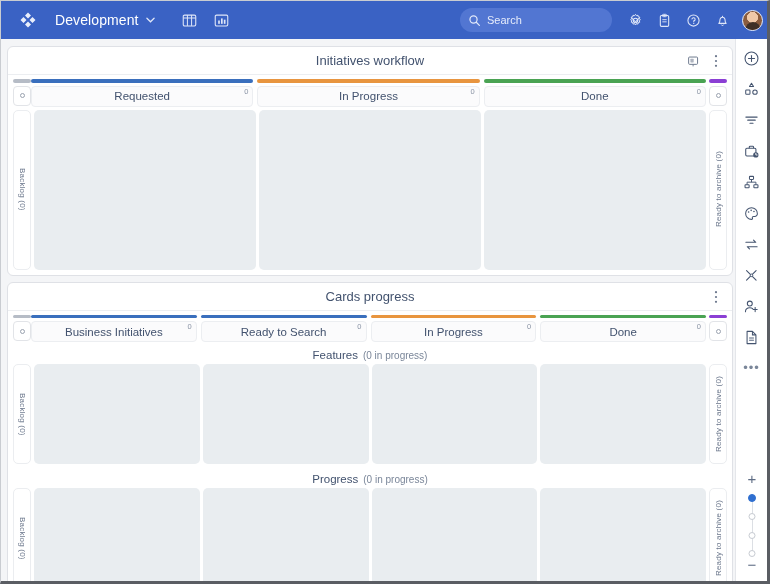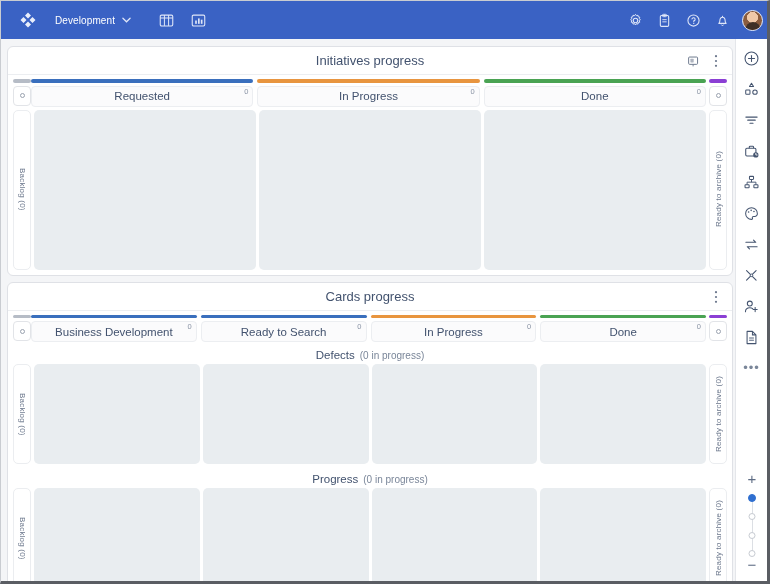--- a/index.html
+++ b/index.html
@@ -30,21 +30,21 @@
     padding: 0 8px;
     z-index: 40;
   }
   .logo {
     width: 26px; height: 26px;
     display: flex; align-items: center; justify-content: center;
     margin-right: 14px; margin-left: 6px;
     cursor: pointer;
   }
   .proj-name {
-    color: #ffffff; font-size: 10px; letter-spacing: .1px;
+    color: #ffffff; font-size: 14px; letter-spacing: .1px;
     cursor: pointer;
   }
   .chev {
     margin-left: 7px; color: #d8e0f5; font-size: 10px; line-height: 1;
     cursor: pointer;
   }
   .topicon {
     width: 26px; height: 26px;
     display: flex; align-items: center; justify-content: center;
     cursor: pointer; color: #dfe6f8;
@@ -246,20 +246,34 @@
       <svg width="15" height="15" viewBox="0 0 18 18">
         <rect x="1.5" y="2.5" width="15" height="13" rx="1.6" fill="none" stroke="#dfe6f8" stroke-width="1.3"></rect>
         <rect x="5" y="9" width="2" height="4" fill="#dfe6f8"></rect>
         <rect x="8.4" y="6.5" width="2" height="6.5" fill="#dfe6f8"></rect>
         <rect x="11.8" y="8" width="2" height="5" fill="#dfe6f8"></rect>
       </svg>
     </div>
 
     <div class="spacer"></div>
 
+    <div class="searchbox">
+      <span class="sicon">
+        <svg width="13" height="13" viewBox="0 0 16 16">
+          <circle cx="6.8" cy="6.8" r="4.4" fill="none" stroke="#e2e9fa" stroke-width="1.5"></circle>
+          <line x1="10.2" y1="10.2" x2="14" y2="14" stroke="#e2e9fa" stroke-width="1.5" stroke-linecap="round"></line>
+        </svg>
+      </span>
+      <input class="sinput" type="text" placeholder="Search" style="">
+      <span class="scaret">
+        <svg width="9" height="6" viewBox="0 0 10 6">
+            <path d="M1 1 L5 5 L9 1" stroke="#c9d6f3" stroke-width="1.3" fill="none" stroke-linecap="round"></path>
+          </svg>
+      </span>
+    </div>
 
     <div class="right-icons">
       <div class="topicon">
         <svg width="15" height="15" viewBox="0 0 18 18">
           <circle cx="9" cy="9" r="2.7" fill="none" stroke="#dfe6f8" stroke-width="1.3"></circle>
           <path d="M9 1.6 L10.1 3.2 L12 2.7 L12.3 4.6 L14.2 5 L13.4 6.8 L14.9 8 L13.4 9.2 L14.2 11 L12.3 11.4 L12 13.3 L10.1 12.8 L9 14.4 L7.9 12.8 L6 13.3 L5.7 11.4 L3.8 11 L4.6 9.2 L3.1 8 L4.6 6.8 L3.8 5 L5.7 4.6 L6 2.7 L7.9 3.2 Z" fill="none" stroke="#dfe6f8" stroke-width="1.2" stroke-linejoin="round"></path>
         </svg>
       </div>
       <div class="topicon">
         <svg width="15" height="15" viewBox="0 0 18 18">
@@ -285,21 +299,21 @@
       </div>
       <div class="avatar"></div>
     </div>
   </div>
 
   <div class="board">
 
     <div class="wf">
 
       <div class="wf-title-row">
-        <div class="wf-title">Initiatives progress</div>
+        <div class="wf-title">Initiatives workflow</div>
         <div class="wf-title-icons">
           <div class="mini-ic">
             <svg width="13" height="13" viewBox="0 0 16 16">
               <rect x="2" y="2.5" width="11" height="9" rx="1.2" fill="none" stroke="#6b778c" stroke-width="1.2"></rect>
               <rect x="4.2" y="4.6" width="4" height="4.6" rx=".6" fill="#6b778c" opacity=".55"></rect>
               <line x1="7.5" y1="11.5" x2="7.5" y2="14" stroke="#6b778c" stroke-width="1.1"></line>
             </svg>
           </div>
           <div class="mini-ic">
             <svg width="4" height="14" viewBox="0 0 4 14">
@@ -386,21 +400,21 @@
           <div class="barcap" style="background:#b6bcc6"></div>
           <div class="cap">
               <i></i>
             </div>
         </div>
 
         <div class="cols">
           <div class="col-head">
             <div class="col-bar" style="background:#3a6fbd"></div>
             <div class="col-chip">
-              <span class="name">Business Development</span>
+              <span class="name">Business Initiatives</span>
               <span class="cnt">0</span>
             </div>
           </div>
           <div class="col-head">
             <div class="col-bar" style="background:#3a6fbd"></div>
             <div class="col-chip">
               <span class="name">Ready to Search</span>
               <span class="cnt">0</span>
             </div>
           </div>
@@ -422,21 +436,21 @@
 
         <div class="lane-col" style="margin-left:3px">
           <div class="barcap" style="background:#8b3fd4"></div>
           <div class="cap">
               <i></i>
             </div>
         </div>
       </div>
 
       <div class="group-label-row">
-        <span class="group-label">Defects</span>
+        <span class="group-label">Features</span>
         <span class="group-sub">(0 in progress)</span>
       </div>
       <div class="swim" style="height:105px">
         <div class="lane-side">
           <span>Backlog (0)</span>
         </div>
         <div class="dropzones">
           <div class="dz"></div>
           <div class="dz"></div>
           <div class="dz"></div>

